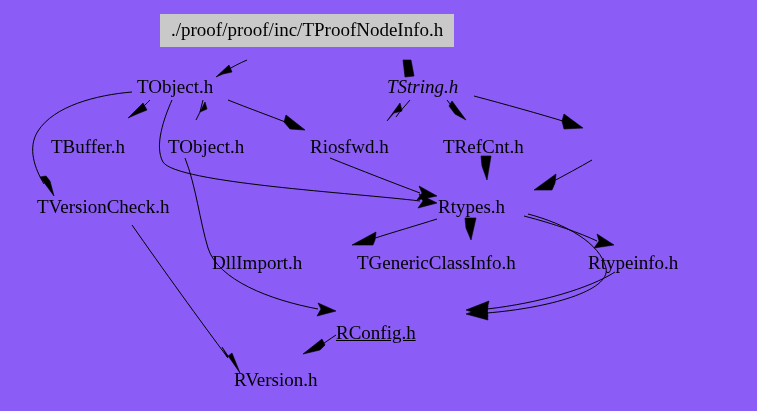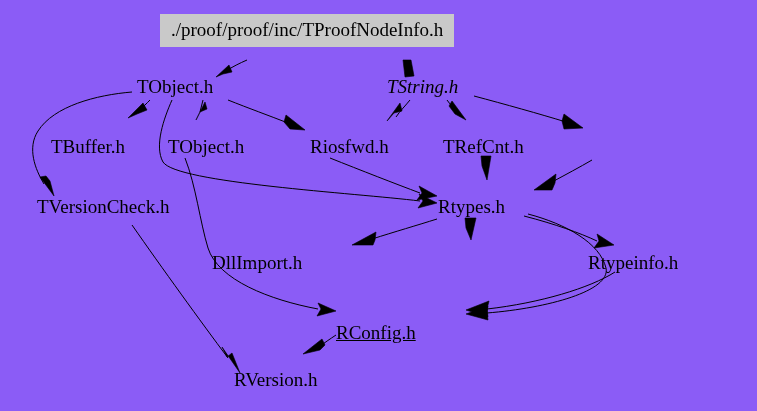--- a/index.html
+++ b/index.html
@@ -174,20 +174,21 @@
 
   <div class="node-label" style="left:443px; top:137px;">TRefCnt.h</div>
 
 
   <div class="node-label" style="left:6px; top:197px;margin-left:31px;">TVersionCheck.h</div>
 
   <div class="node-label" style="left:438px; top:197px;">Rtypes.h</div>
 
   <div class="node-label" style="left:212px; top:253px;">DllImport.h</div>
 
+  <div class="node-label" style="left:357px; top:253px;">TGenericClassInfo.h</div>
 
   <div class="node-label" style="left:588px; top:253px;">Rtypeinfo.h</div>
 
   <div class="node-label" style="left:336px; top:323px;text-decoration:underline;">RConfig.h</div>
 
   <div class="node-label" style="left:195px; top:370px;margin-left:39px;">RVersion.h</div>
 
 </div>
 
 </body></html>

